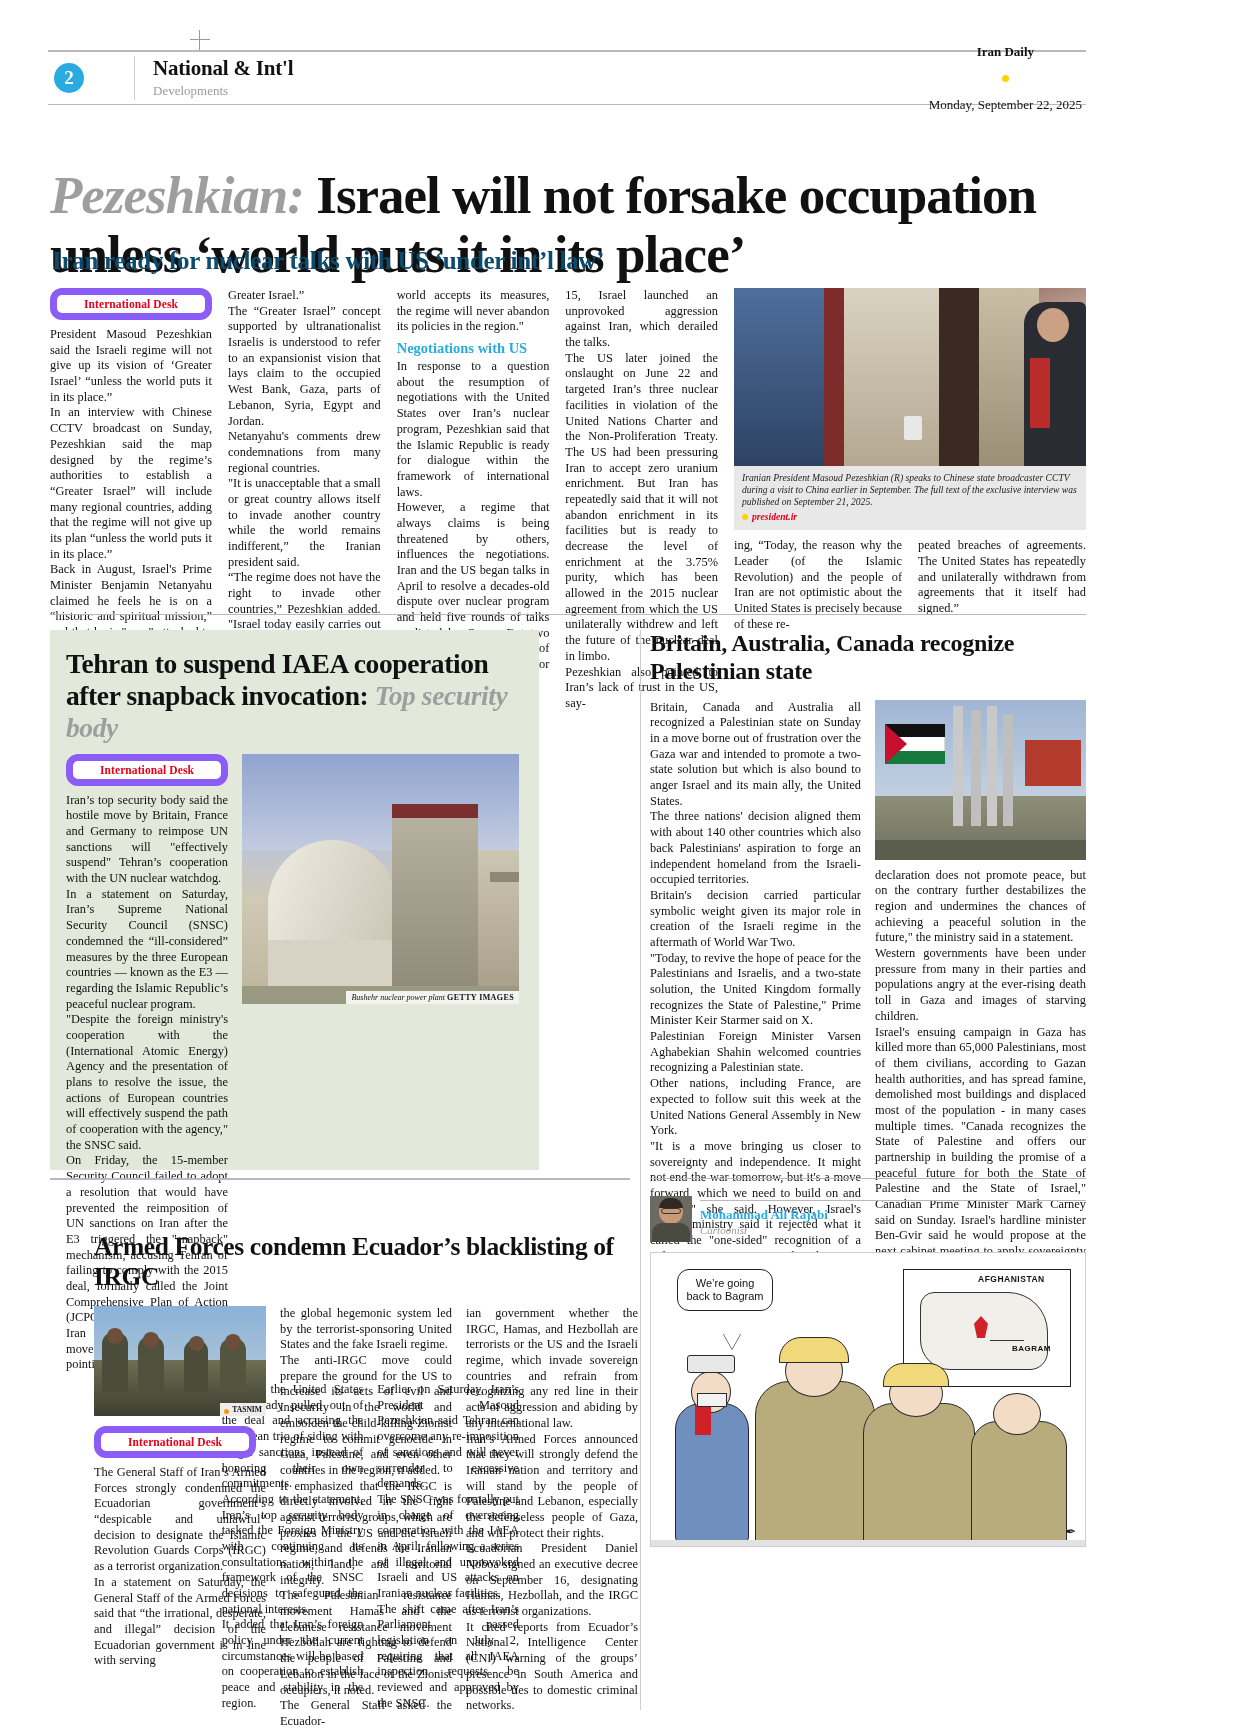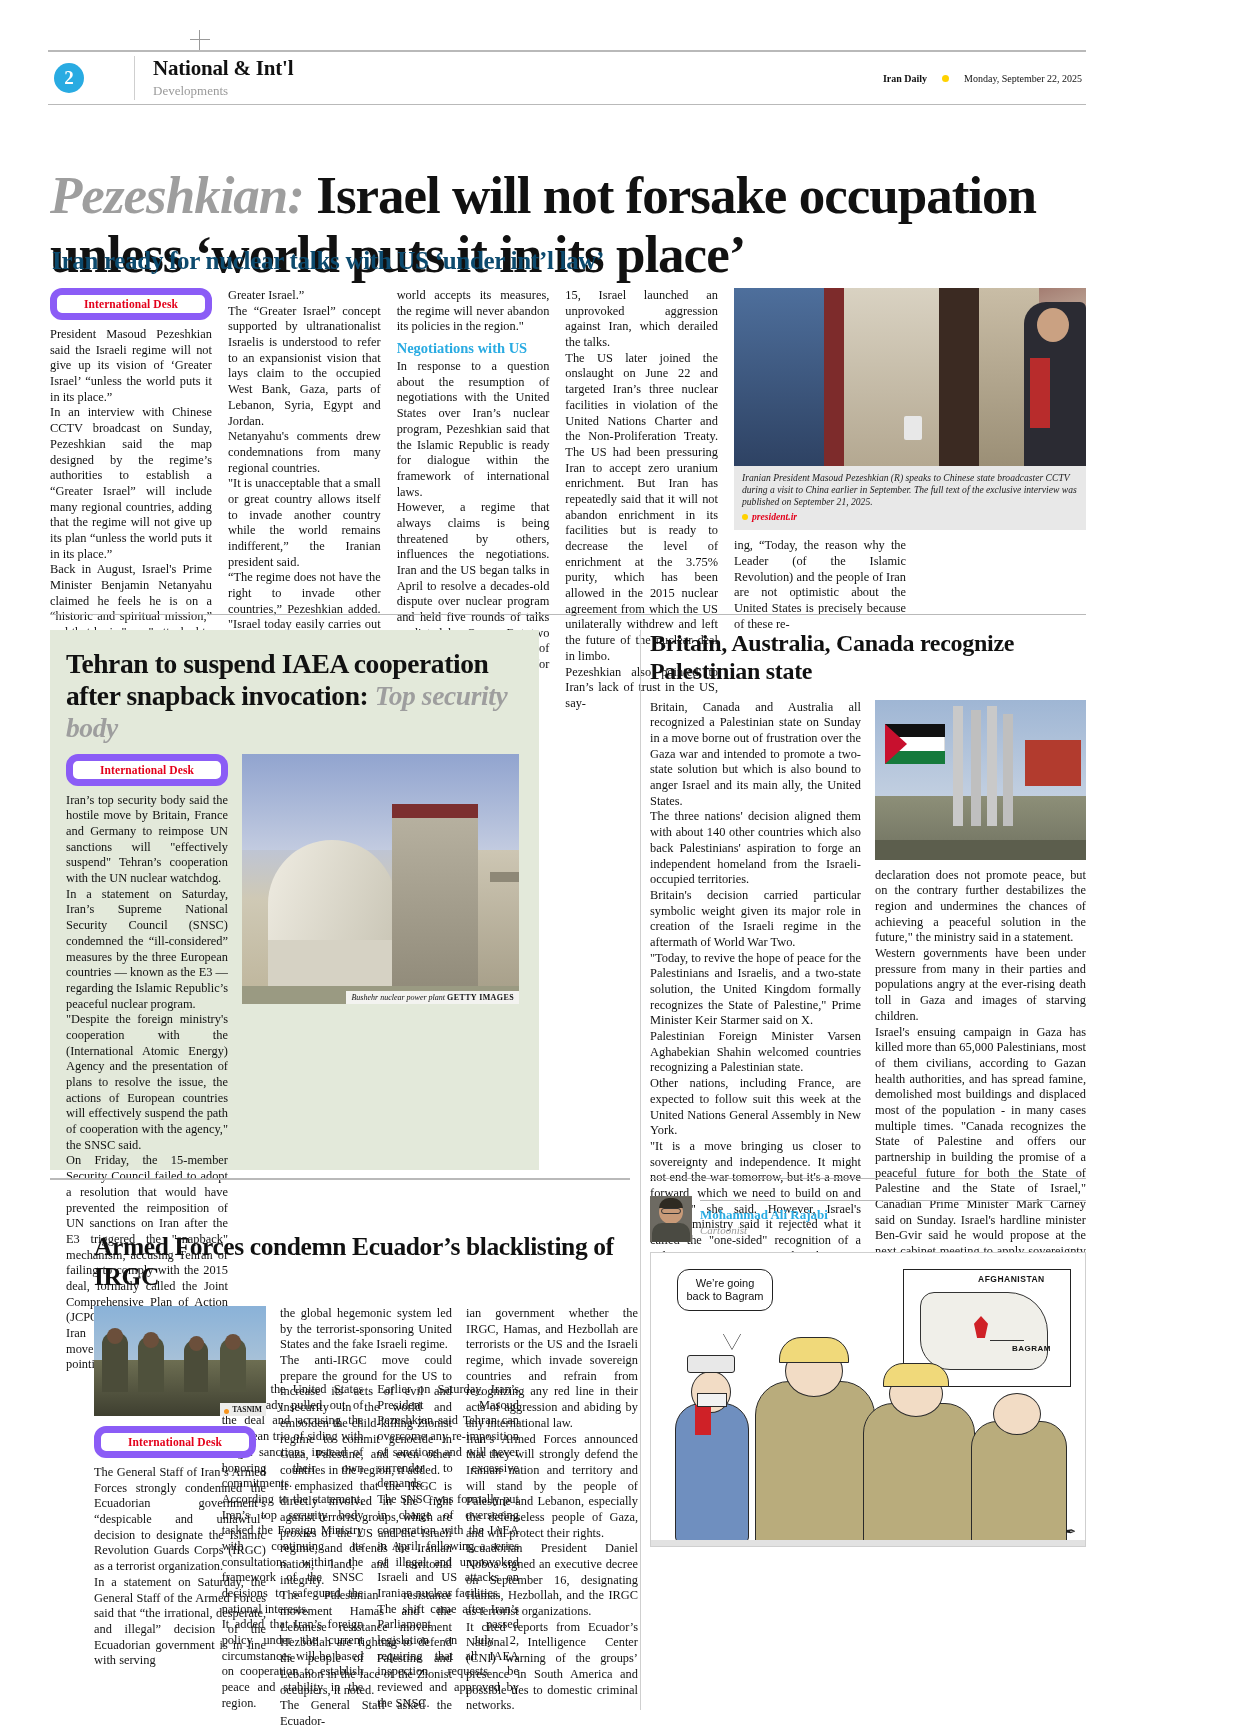--- a/index.html
+++ b/index.html
@@ -29,21 +29,21 @@
   .pagenum {
     width:30px; height:30px; border-radius:50%;
     background:#29ABE2; color:#fff;
     font-family:"Liberation Serif", serif; font-weight:bold; font-size:19px;
     display:flex; align-items:center; justify-content:center;
     margin-left:6px; margin-right:50px;
   }
   .sec-divider { width:1px; align-self:stretch; background:#cfcfcf; margin:4px 18px 4px 0; }
   .sec-title { font-weight:bold; font-size:21px; letter-spacing:-.2px; line-height:1.05; }
   .sec-sub { font-size:13px; color:#9a9a9a; margin-top:3px; }
-  .mast-right { margin-left:auto; display:flex; align-items:center; gap:15px; font-size:10px; padding-right:4px;}
+  .mast-right { margin-left:auto; display:flex; align-items:center; gap:15px; font-size:13px; padding-right:4px;flex-direction:column;}
   .mast-brand { font-weight:bold; }
   .dot-yellow { width:7px; height:7px; border-radius:50%; background:#FFD200; display:inline-block; }
 
   
   .lead-head {
     position:absolute; left:50px; top:130px; width:1036px;
     font-size:53px; line-height:1.12; font-weight:bold;
     letter-spacing:-1.0px;
   }
   .lead-head .kicker { color:#9e9e9e; font-style:italic; font-weight:bold; }
@@ -227,20 +227,21 @@
         </div>
         <div class="caption-box">
           <div>Iranian President Masoud Pezeshkian (R) speaks to Chinese state broadcaster CCTV during a visit to China earlier in September. The full text of the exclusive interview was published on September 21, 2025.</div>
           <div class="src">
             <span class="dot"></span>
             <span>president.ir</span>
           </div>
         </div>
         <div class="a1-bottom">
           <div class="bcol col">ing, “Today, the reason why the Leader (of the Islamic Revolution) and the people of Iran are not optimistic about the United States is precisely because of these re-</div>
+          <div class="bcol col">peated breaches of agreements. The United States has repeatedly and unilaterally withdrawn from agreements that it itself had signed.”</div>
         </div>
       </div>
 
     </div>
   </div>
 
   <div class="rule" style="left:50px; top:614px; width:1036px; height:1px;"></div>
 
   <div class="a2">
     <h2><span>Tehran to suspend IAEA cooperation after snapback invocation: </span><span class="it">Top security body</span></h2>

